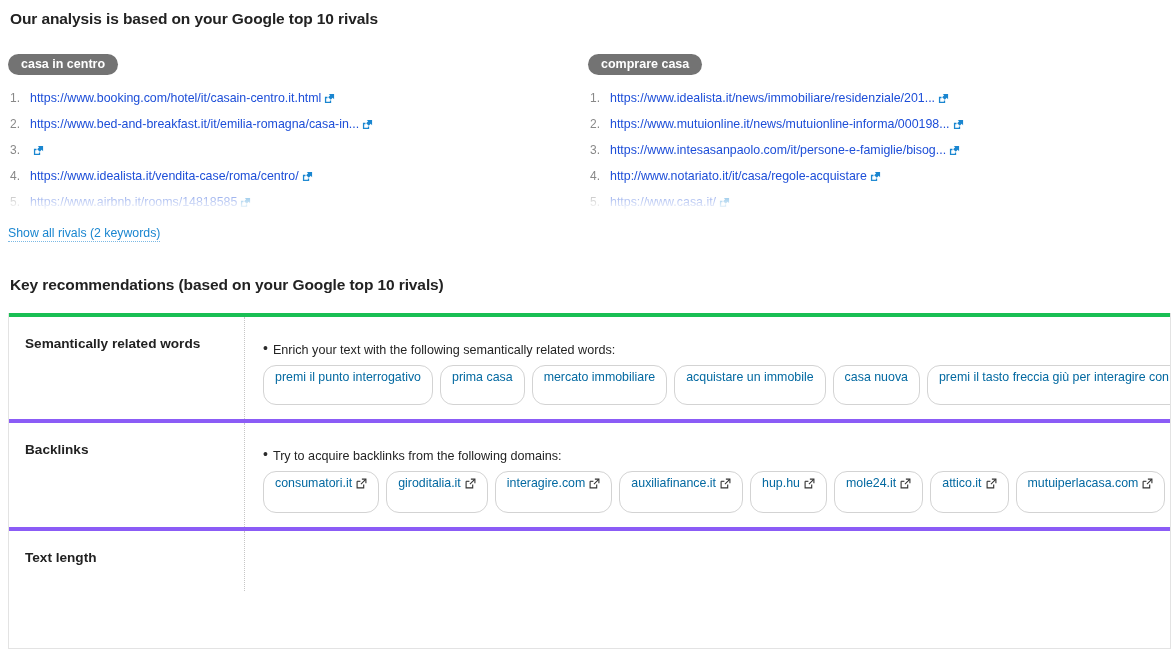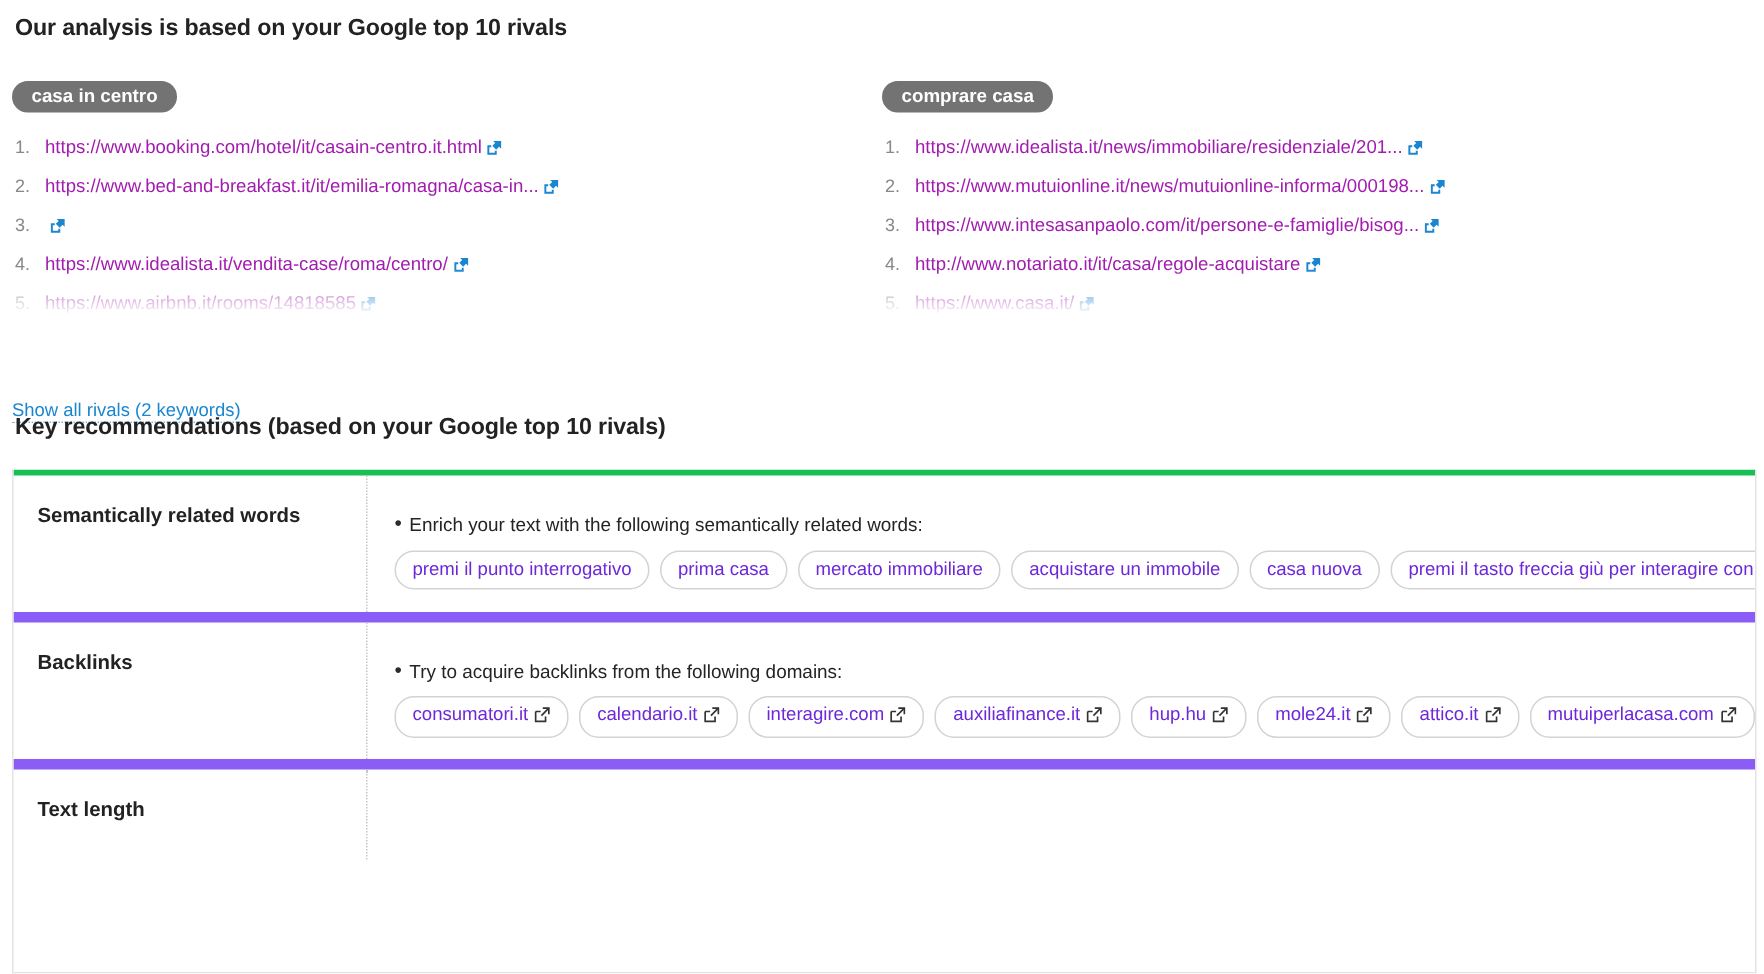--- a/index.html
+++ b/index.html
@@ -55,21 +55,21 @@
     -webkit-mask-image: linear-gradient(to bottom, #000 0%, #000 73%, rgba(0,0,0,0.10) 96%, rgba(0,0,0,0) 100%);
             mask-image: linear-gradient(to bottom, #000 0%, #000 73%, rgba(0,0,0,0.10) 96%, rgba(0,0,0,0) 100%);
   }
   .rival-item {
     counter-increment: rival;
     position: relative;
     padding-left: 22px;
     margin-bottom: 9px;
     font-size: 12.4px;
     line-height: 15px;
-    color: #a21caf;
+    color: #1d4ed8;
     white-space: nowrap;
   }
   .rival-item::before {
     content: counter(rival) ".";
     position: absolute;
     left: 2px; top: 0;
     color: #888888;
     font-size: 12px;
   }
   .ext-blue {
@@ -79,21 +79,20 @@
   }
   .show-all {
     position: absolute;
     left: 8px; top: 226px;
     font-size: 12.3px;
     color: #1a86d0;
     text-decoration: none;
     border-bottom: 1px dotted #7bb9e4;
     padding-bottom: 1px;
     cursor: pointer;
-    margin-top: 40px;
   }
 
   
   .rec-table {
     position: absolute;
     left: 8px; top: 313px;
     width: 1163px;
     border: 1px solid #e3e3e3;
     border-top: none;
     background: #fff;
@@ -101,21 +100,21 @@
     height: 336px;
   }
   .rec-table-topbar {
     height: 4px;
     background: #19bf54;
     width: 100%;
   }
   .rec-row {
     display: flex;
     align-items: stretch;
-    border-bottom: 7px solid #8b5cf6;
+    border-bottom: 4px solid #8b5cf6;
     min-height: 60px;
   }
   .rec-row:last-child { border-bottom: none; }
   .rec-cat {
     width: 236px;
     flex: 0 0 236px;
     padding: 19px 0 16px 16px;
     font-size: 13.6px;
     font-weight: bold;
     color: #222;
@@ -140,24 +139,24 @@
     margin-right: 5px;
     font-size: 14px;
     vertical-align: 1px;
   }
   .tag-flow { white-space: nowrap; line-height: 29px; }
   .tag {
     display: inline-block;
     border: 1px solid #d3d3d3;
     border-radius: 13px;
     background: #ffffff;
-    color: #6d28d9;
+    color: #0369a1;
     font-size: 12.4px;
     line-height: 15px;
-    padding: 4px 11px 5px 11px;
+    padding: 4px 11px 19px 11px;
     margin-right: 7px;
     white-space: nowrap;
     vertical-align: middle;
   }
   .tag.long { border-radius: 13px; }
   .ext-dark { display:inline-block; vertical-align: -2px; margin-left: 4px; }
 </style>
 </head>
 <body>
 
@@ -228,21 +227,21 @@
           </div>
         </div>
         <div class="rec-row">
           <div class="rec-cat">Backlinks</div>
           <div class="rec-body">
             <div class="rec-line inline-tags" style="white-space: normal; line-height: 29px;"><span class="bullet">•</span><span>Try to acquire backlinks from the following domains:</span> <span class="tag-flow"><span class="tag"><span>consumatori.it</span><span class="ext-dark"><svg width="11" height="11" viewBox="0 0 12 12">
                       <path d="M1.2 3.6 L1.2 10.8 L8.4 10.8 L8.4 7.2" fill="none" stroke="#333" stroke-width="1.2"></path>
                       <path d="M1.2 3.6 L4.8 3.6" fill="none" stroke="#333" stroke-width="1.2"></path>
                       <path d="M6.4 1.2 L10.8 1.2 L10.8 5.6" fill="none" stroke="#333" stroke-width="1.2"></path>
                       <path d="M10.6 1.4 L5.4 6.6" fill="none" stroke="#333" stroke-width="1.2"></path>
-                    </svg></span></span><span class="tag"><span>calendario.it</span><span class="ext-dark"><svg width="11" height="11" viewBox="0 0 12 12">
+                    </svg></span></span><span class="tag"><span>giroditalia.it</span><span class="ext-dark"><svg width="11" height="11" viewBox="0 0 12 12">
                       <path d="M1.2 3.6 L1.2 10.8 L8.4 10.8 L8.4 7.2" fill="none" stroke="#333" stroke-width="1.2"></path>
                       <path d="M1.2 3.6 L4.8 3.6" fill="none" stroke="#333" stroke-width="1.2"></path>
                       <path d="M6.4 1.2 L10.8 1.2 L10.8 5.6" fill="none" stroke="#333" stroke-width="1.2"></path>
                       <path d="M10.6 1.4 L5.4 6.6" fill="none" stroke="#333" stroke-width="1.2"></path>
                     </svg></span></span><span class="tag"><span>interagire.com</span><span class="ext-dark"><svg width="11" height="11" viewBox="0 0 12 12">
                       <path d="M1.2 3.6 L1.2 10.8 L8.4 10.8 L8.4 7.2" fill="none" stroke="#333" stroke-width="1.2"></path>
                       <path d="M1.2 3.6 L4.8 3.6" fill="none" stroke="#333" stroke-width="1.2"></path>
                       <path d="M6.4 1.2 L10.8 1.2 L10.8 5.6" fill="none" stroke="#333" stroke-width="1.2"></path>
                       <path d="M10.6 1.4 L5.4 6.6" fill="none" stroke="#333" stroke-width="1.2"></path>
                     </svg></span></span><span class="tag"><span>auxiliafinance.it</span><span class="ext-dark"><svg width="11" height="11" viewBox="0 0 12 12">

